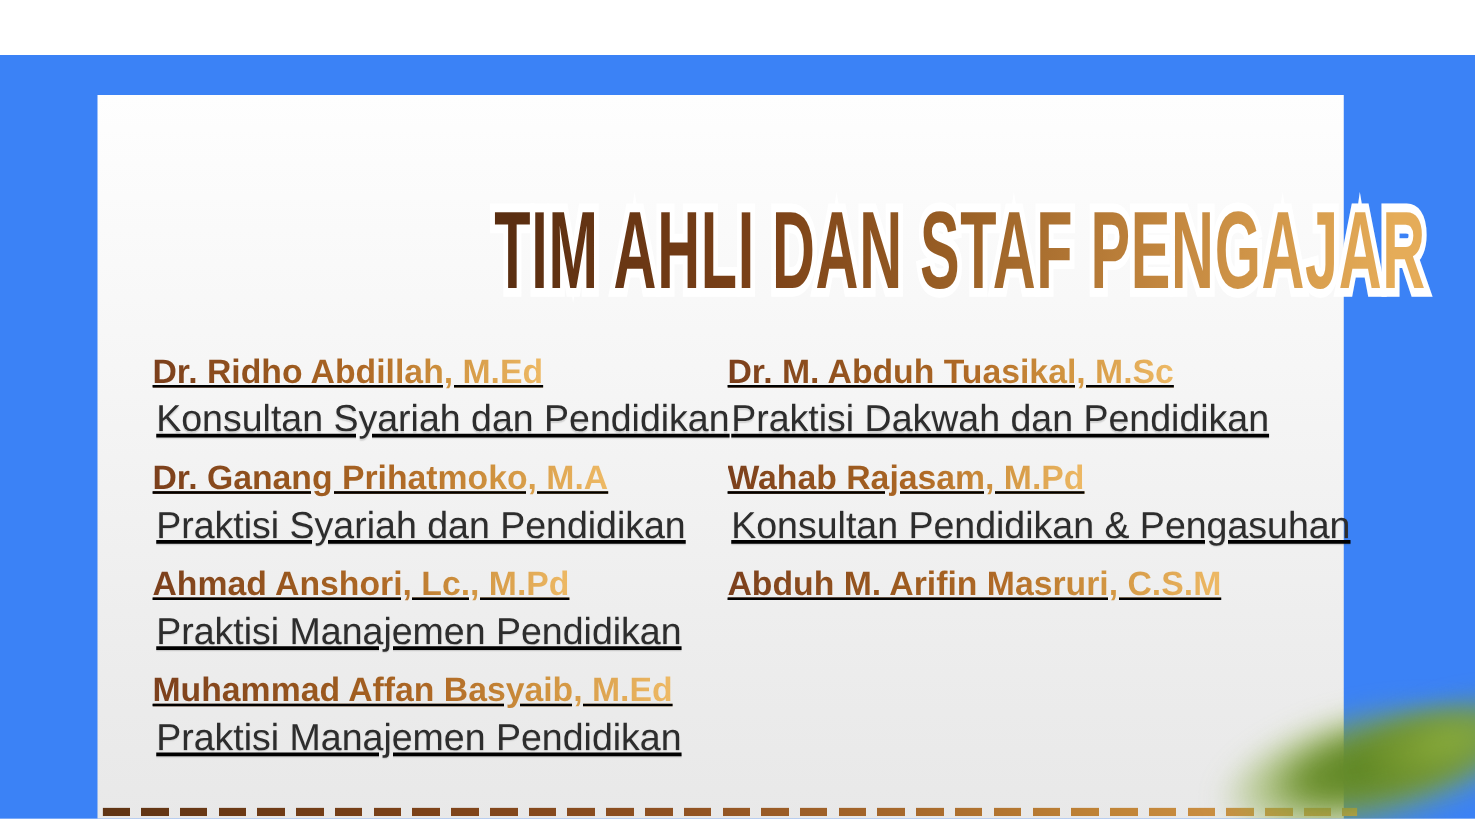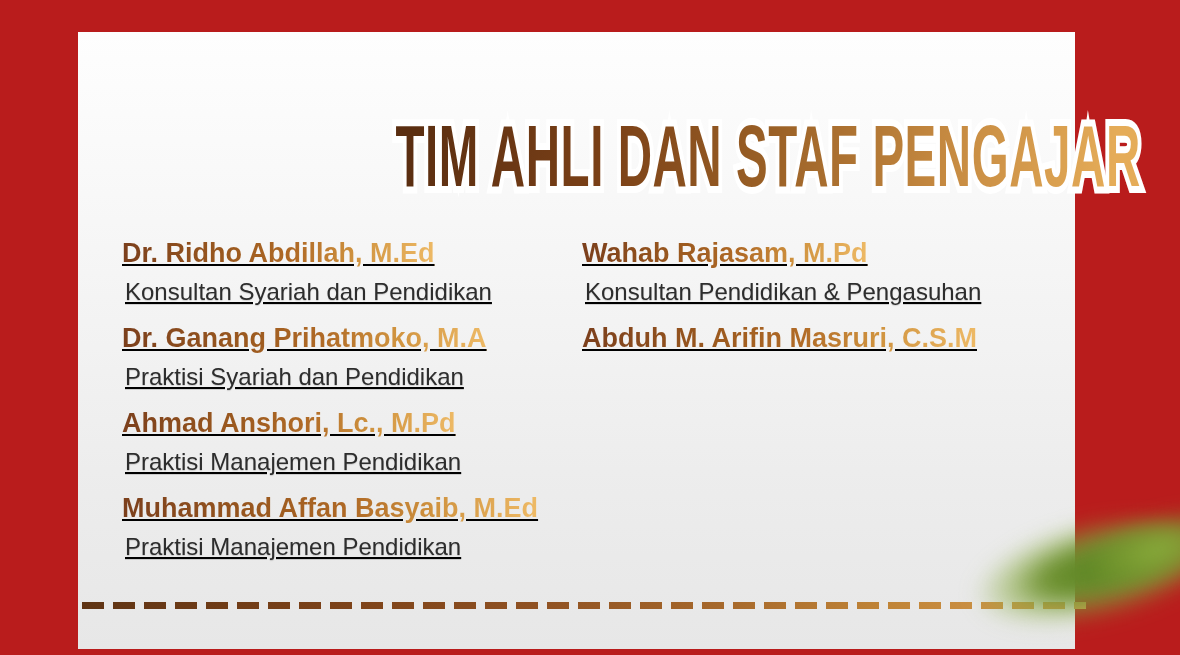--- a/index.html
+++ b/index.html
@@ -16,21 +16,21 @@
     --leaf-green-dark:#55801f;
     --leaf-green-light:#8aad3c;
   }
   html,body{margin:0;padding:0;}
   body{
     width:1180px;height:655px;
     background:#ffffff;
     font-family:"Liberation Sans","DejaVu Sans",sans-serif;
     overflow:hidden;position:relative;
   }
-  .stage{position:absolute;inset:0;background:#b91c1c;overflow:hidden;}
+  .stage{position:absolute;inset:0;background:#3b82f6;overflow:hidden;margin-top:44px;}
   .card{
     position:absolute;left:78px;top:32px;width:997px;height:617px;
     background:linear-gradient(180deg,#fefefe 0%,#f6f6f6 35%,#ececec 75%,#e7e7e7 100%);
   }
   
   .title-wrap{
     position:absolute;left:0;right:0;top:84px;
     text-align:center;white-space:nowrap;
   }
   .title-inner{
@@ -59,21 +59,21 @@
   .entry.offset{margin-top:7px;text-align:center;}
   .m-name{
     width:max-content;
     font-weight:700;font-size:27px;line-height:38px;
     background:linear-gradient(92deg,var(--name-gradient-start) 0%,#9c5a1f 35%,var(--name-gradient-mid) 55%,#d0933f 75%,var(--name-gradient-end) 100%);
     -webkit-background-clip:text;background-clip:text;
     color:transparent;-webkit-text-fill-color:transparent;
   }
   .m-role{
     padding-left:3px;width:max-content;
-    font-size:24px;line-height:40px;font-weight:400;
+    font-size:30px;line-height:40px;font-weight:400;
     color:var(--role-text);
     text-shadow:0 1px 1px rgba(50,50,50,0.18);
   }
   
   .dashes{
     position:absolute;left:4px;top:570px;width:1004px;height:7px;
     background:linear-gradient(90deg,var(--dash-gradient-start) 0%,#7c4219 25%,#8f5122 45%,#a86a2c 65%,#c08437 80%,var(--dash-gradient-end) 100%);
     -webkit-mask:repeating-linear-gradient(90deg,#000 0 22px,transparent 22px 31px);
     mask:repeating-linear-gradient(90deg,#000 0 22px,transparent 22px 31px);
   }
@@ -121,20 +121,24 @@
         <div class="m-role">Praktisi Manajemen Pendidikan</div>
       </div>
       <div class="entry offset">
         <div class="m-name">Muhammad Affan Basyaib, M.Ed</div>
         <div class="m-role">Praktisi Manajemen Pendidikan</div>
       </div>
     </div>
 
     <div class="col col-right">
       <div class="entry">
+        <div class="m-name">Dr. M. Abduh Tuasikal, M.Sc</div>
+        <div class="m-role">Praktisi Dakwah dan Pendidikan</div>
+      </div>
+      <div class="entry">
         <div class="m-name">Wahab Rajasam, M.Pd</div>
         <div class="m-role">Konsultan Pendidikan &amp; Pengasuhan</div>
       </div>
       <div class="entry">
         <div class="m-name">Abduh M. Arifin Masruri, C.S.M</div>
       </div>
     </div>
 
     <div class="dashes"></div>
   </div>

